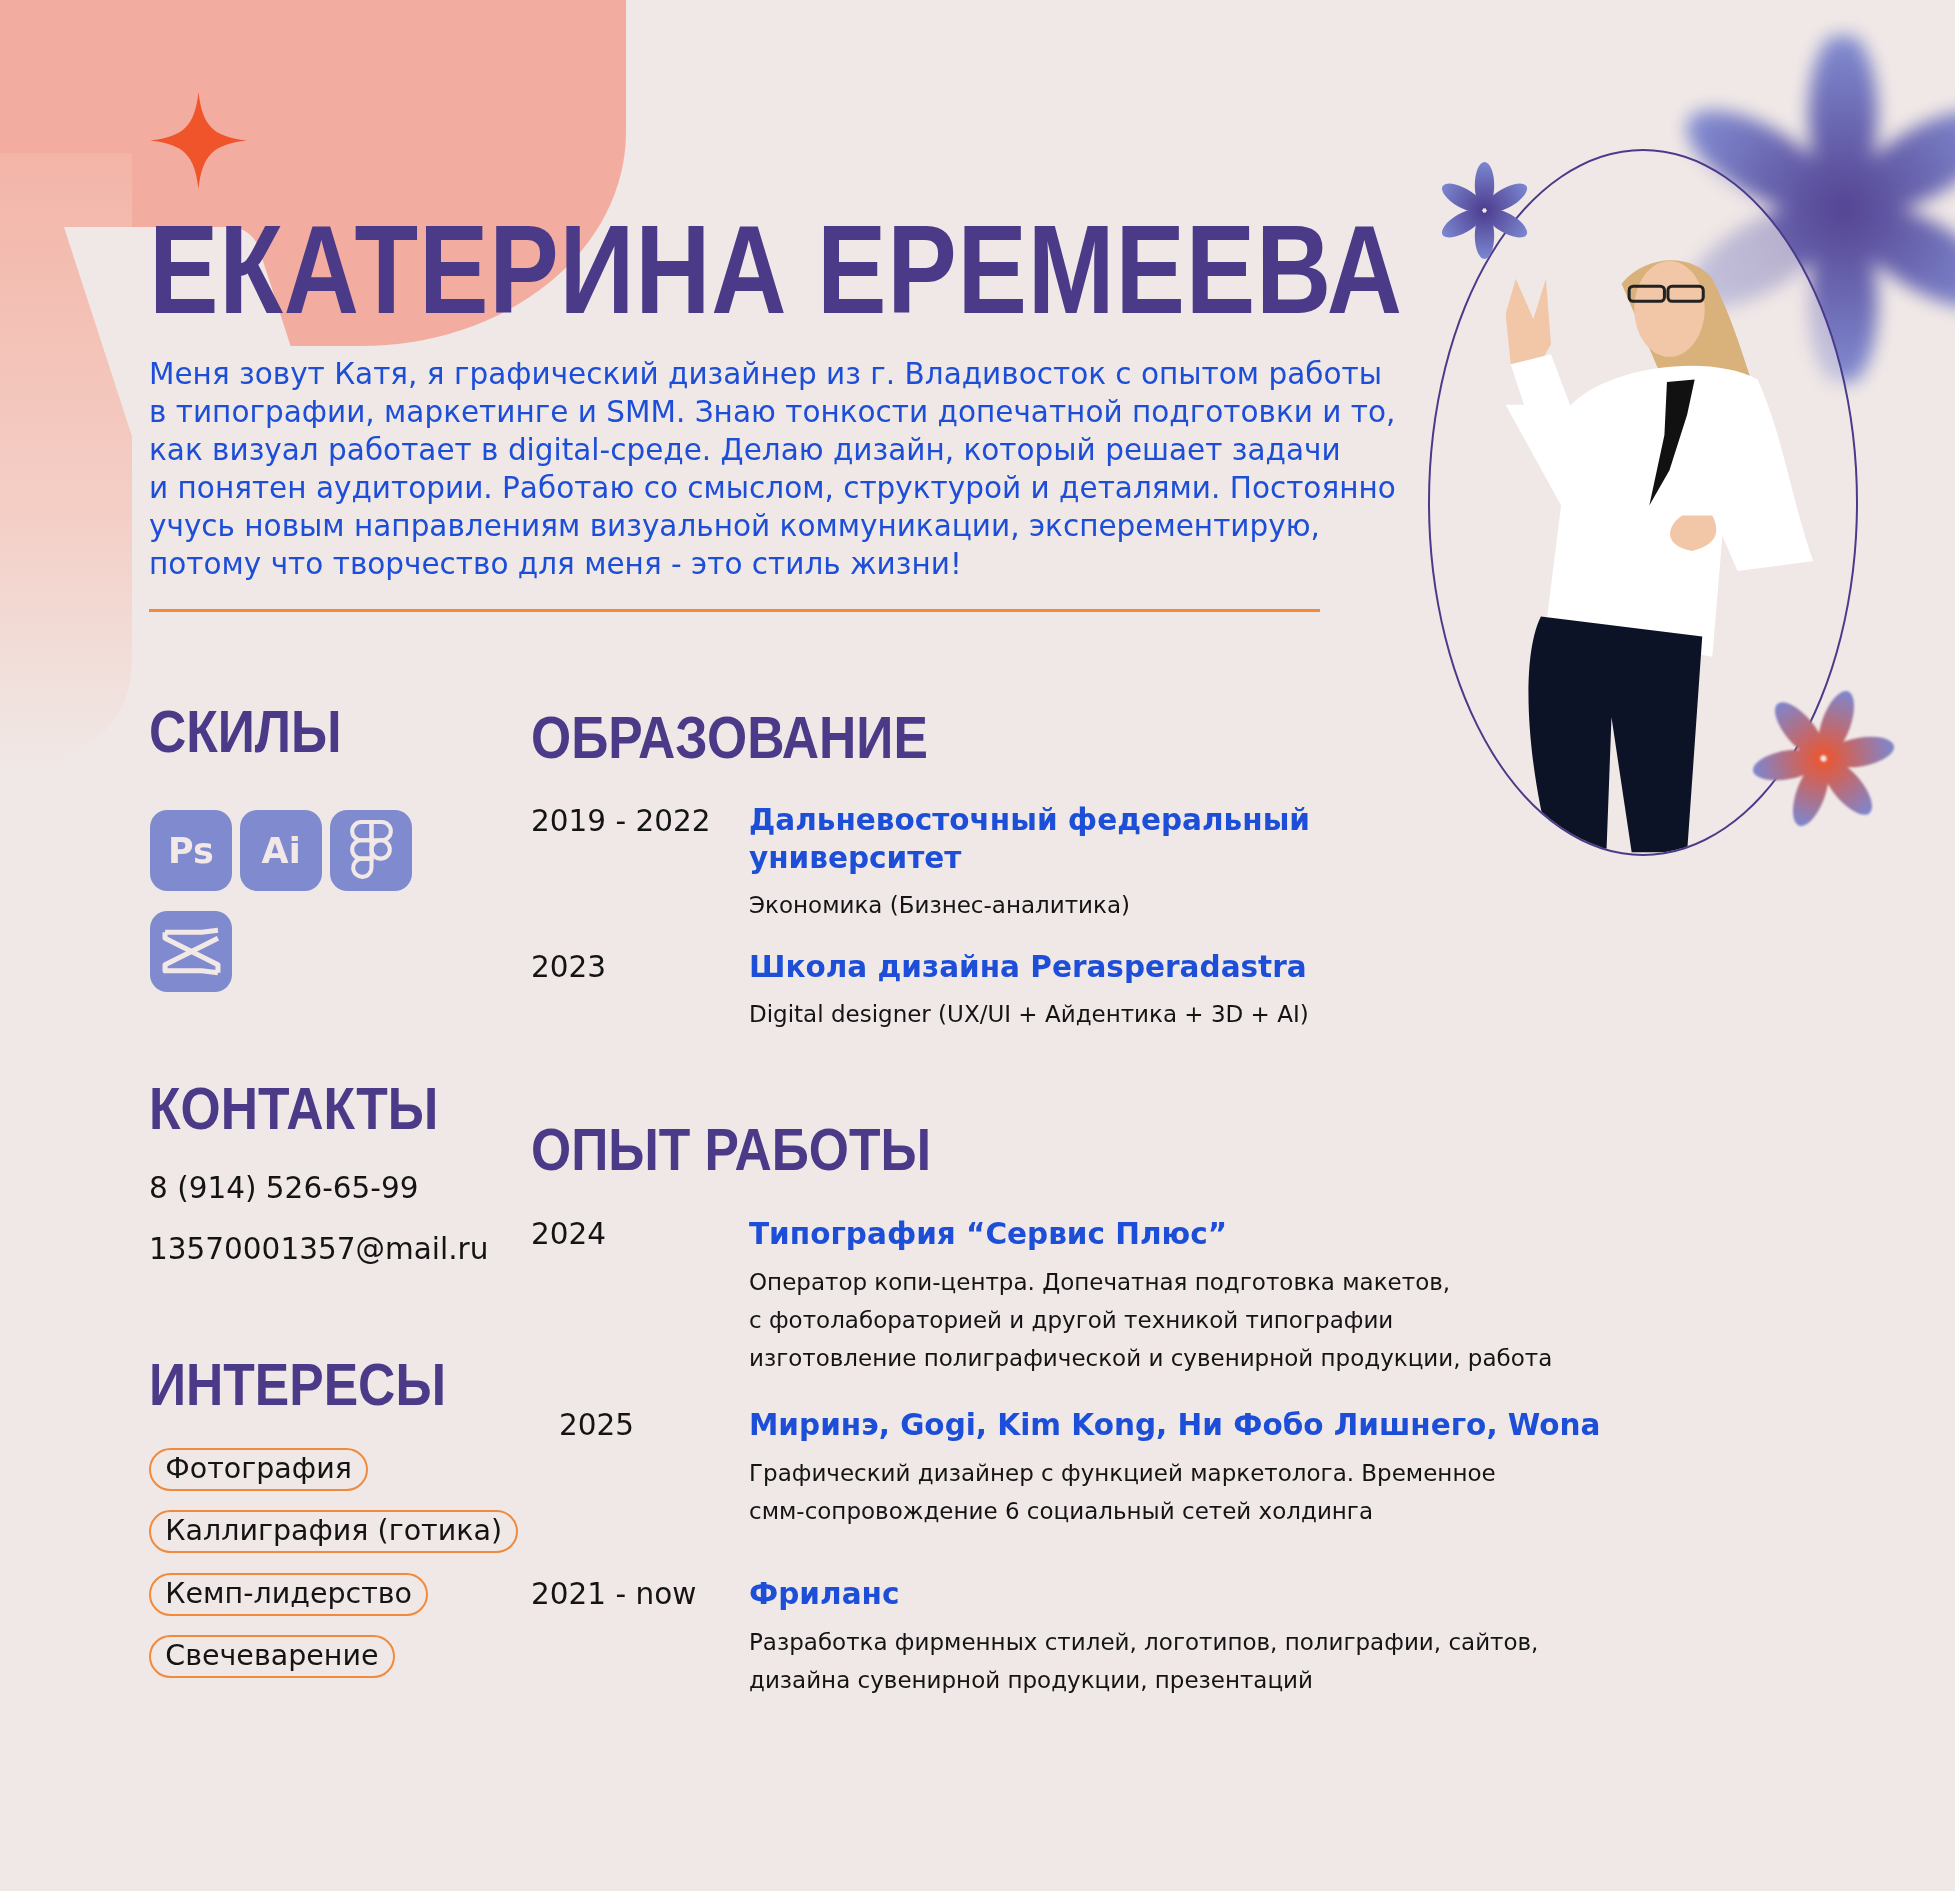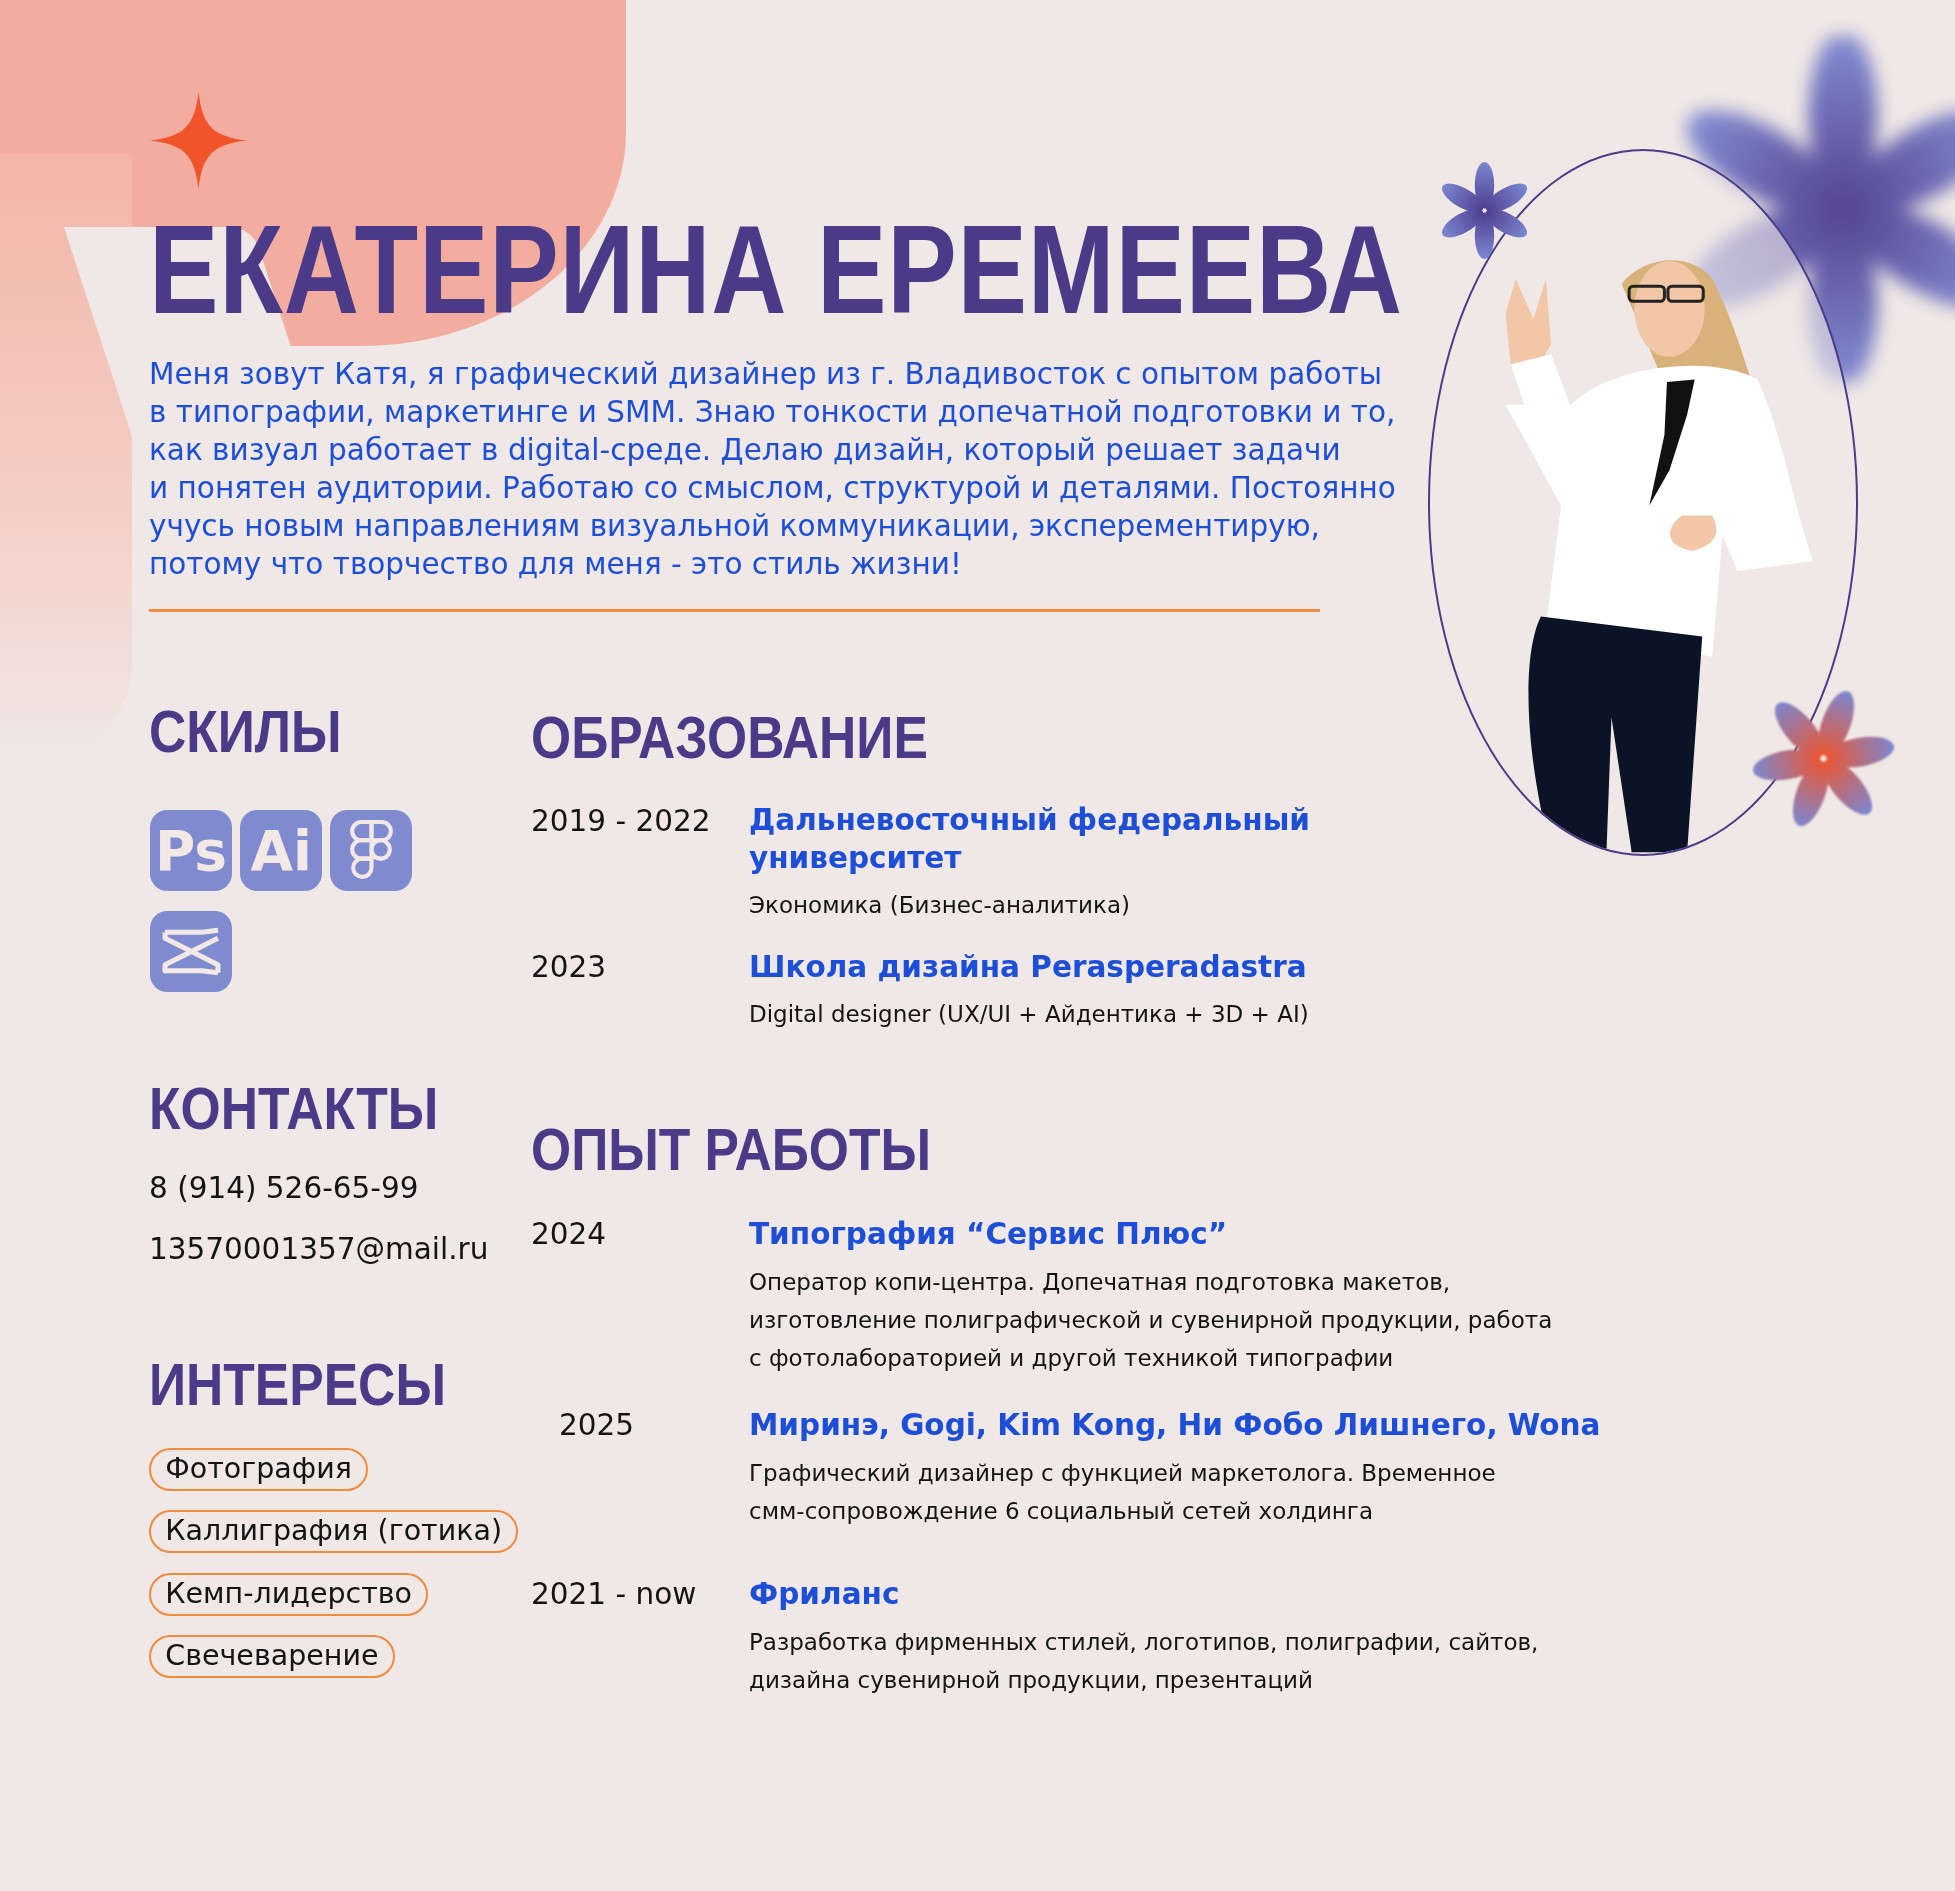--- a/index.html
+++ b/index.html
@@ -48,21 +48,21 @@
   .about span { display:block; white-space:nowrap; }
   .divider { position:absolute; left:149px; top:609px; width:1171px; height:2.5px; background:#f08a3c; }
   .sec-title {
     position:absolute; margin:0; font-family:"Liberation Sans", sans-serif; font-weight:bold;
     color:#4b3a87; font-size:60px; line-height:1; transform:scaleX(0.86); transform-origin:left center;
     white-space:nowrap;
   }
   .skills { position:absolute; left:150px; top:810px; width:275px; }
   .skill {
     width:82px; height:81px; background:#808bcf; border-radius:17.3px; display:inline-flex;
-    align-items:center; justify-content:center; color:#f2e9e7; font-weight:bold; font-size:55px;
+    align-items:center; justify-content:center; color:#f2e9e7; font-weight:bold; font-size:35px;
     margin:0 8.1px 20.4px 0; vertical-align:top;
   }
   .contact { position:absolute; left:149px; font-size:29.5px; color:#141414; white-space:nowrap; }
   .tag {
     position:absolute; left:149px; height:43px; border:2.5px solid #f08a3c; border-radius:22.4px;
     box-sizing:border-box; padding:0 14.3px; font-size:28.5px; line-height:38px; color:#141414; white-space:nowrap;
   }
   .entry-year { position:absolute; left:531px; font-size:29.5px; color:#141414; white-space:nowrap; }
   .entry-title { position:absolute; left:749px; font-size:29.5px; font-weight:bold; color:#1d4ed8; line-height:38px; white-space:nowrap; }
   .entry-desc { position:absolute; left:749px; font-size:23px; color:#141414; line-height:38px; white-space:nowrap; }
@@ -212,22 +212,22 @@
 </div>
 
 <h2 class="sec-title" style="left:531px; top:1120px;">ОПЫТ РАБОТЫ</h2>
 
 <div class="entry-year" style="top:1217px;">2024</div>
 <div class="entry-title" style="top:1215px;">
   <span>Типография “Сервис Плюс”</span>
 </div>
 <div class="entry-desc" style="top:1263px;">
   <span>Оператор копи-центра. Допечатная подготовка макетов,</span>
+  <span>с фотолабораторией и другой техникой типографии</span>
   <span>изготовление полиграфической и сувенирной продукции, работа</span>
-  <span>с фотолабораторией и другой техникой типографии</span>
 </div>
 
 <div class="entry-year" style="top:1408px;margin-left:28px;">2025</div>
 <div class="entry-title" style="top:1406px;">
   <span>Миринэ, Gogi, Kim Kong, Ни Фобо Лишнего, Wona</span>
 </div>
 <div class="entry-desc" style="top:1454px;">
   <span>Графический дизайнер с функцией маркетолога. Временное</span>
   <span>смм-сопровождение 6 социальный сетей холдинга</span>
 </div>

